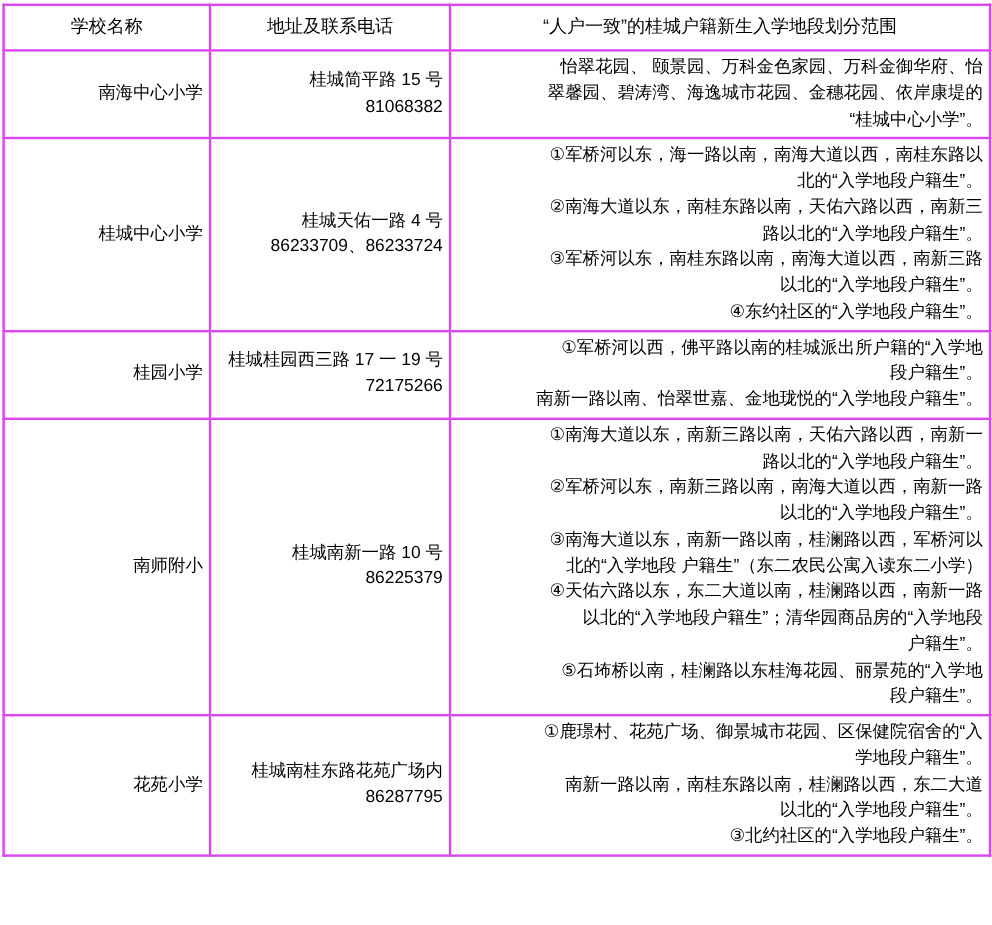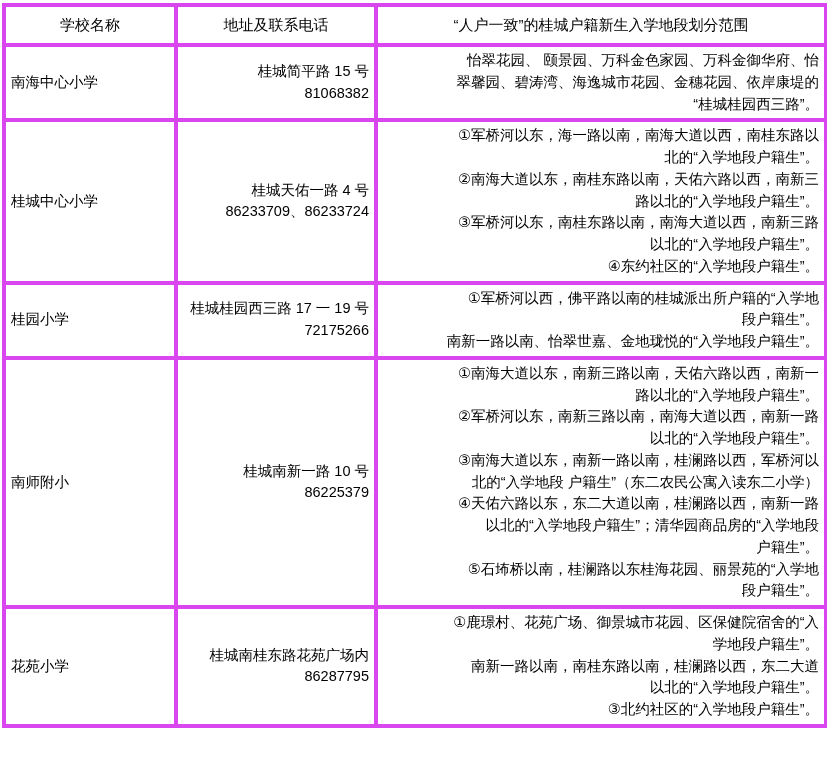--- a/index.html
+++ b/index.html
@@ -20,38 +20,38 @@
     box-sizing: border-box;
     padding: 3px 2px 0 2px;
   }
   table.school-table {
     border-collapse: collapse;
     width: 822px;
     table-layout: fixed;
   }
   table.school-table th,
   table.school-table td {
-    border: 4px solid #d946ef;
+    border: 2px solid #d946ef;
     vertical-align: middle;
     padding: 3px 5px;
     font-size: 14.5px;
     line-height: 1.5;
   }
   table.school-table th {
     text-align: center;
     font-weight: normal;
     height: 30px;
     font-size: 15px;
   }
   col.c-name { width: 172px; }
   col.c-addr { width: 200px; }
   col.c-range { width: 450px; }
 
   td.name-cell {
-    text-align: left;
+    text-align: right;
     font-size: 15px;
   }
   td.addr-cell {
     text-align: right;
     font-size: 14.5px;
     line-height: 1.55;
   }
   td.range-cell {
     text-align: right;
     font-size: 14.5px;
@@ -86,21 +86,21 @@
 
       <tr>
         <td class="name-cell">南海中心小学</td>
         <td class="addr-cell">
           <span class="addr-line">桂城简平路 15 号</span>
           <span class="addr-line">81068382</span>
         </td>
         <td class="range-cell">
           <span class="line">怡翠花园、 颐景园、万科金色家园、万科金御华府、怡</span>
           <span class="line">翠馨园、碧涛湾、海逸城市花园、金穗花园、依岸康堤的</span>
-          <span class="line">“桂城桂园西三路”。</span>
+          <span class="line">“桂城中心小学”。</span>
         </td>
       </tr>
 
       <tr>
         <td class="name-cell">桂城中心小学</td>
         <td class="addr-cell">
           <span class="addr-line">桂城天佑一路 4 号</span>
           <span class="addr-line">86233709、86233724</span>
         </td>
         <td class="range-cell">

